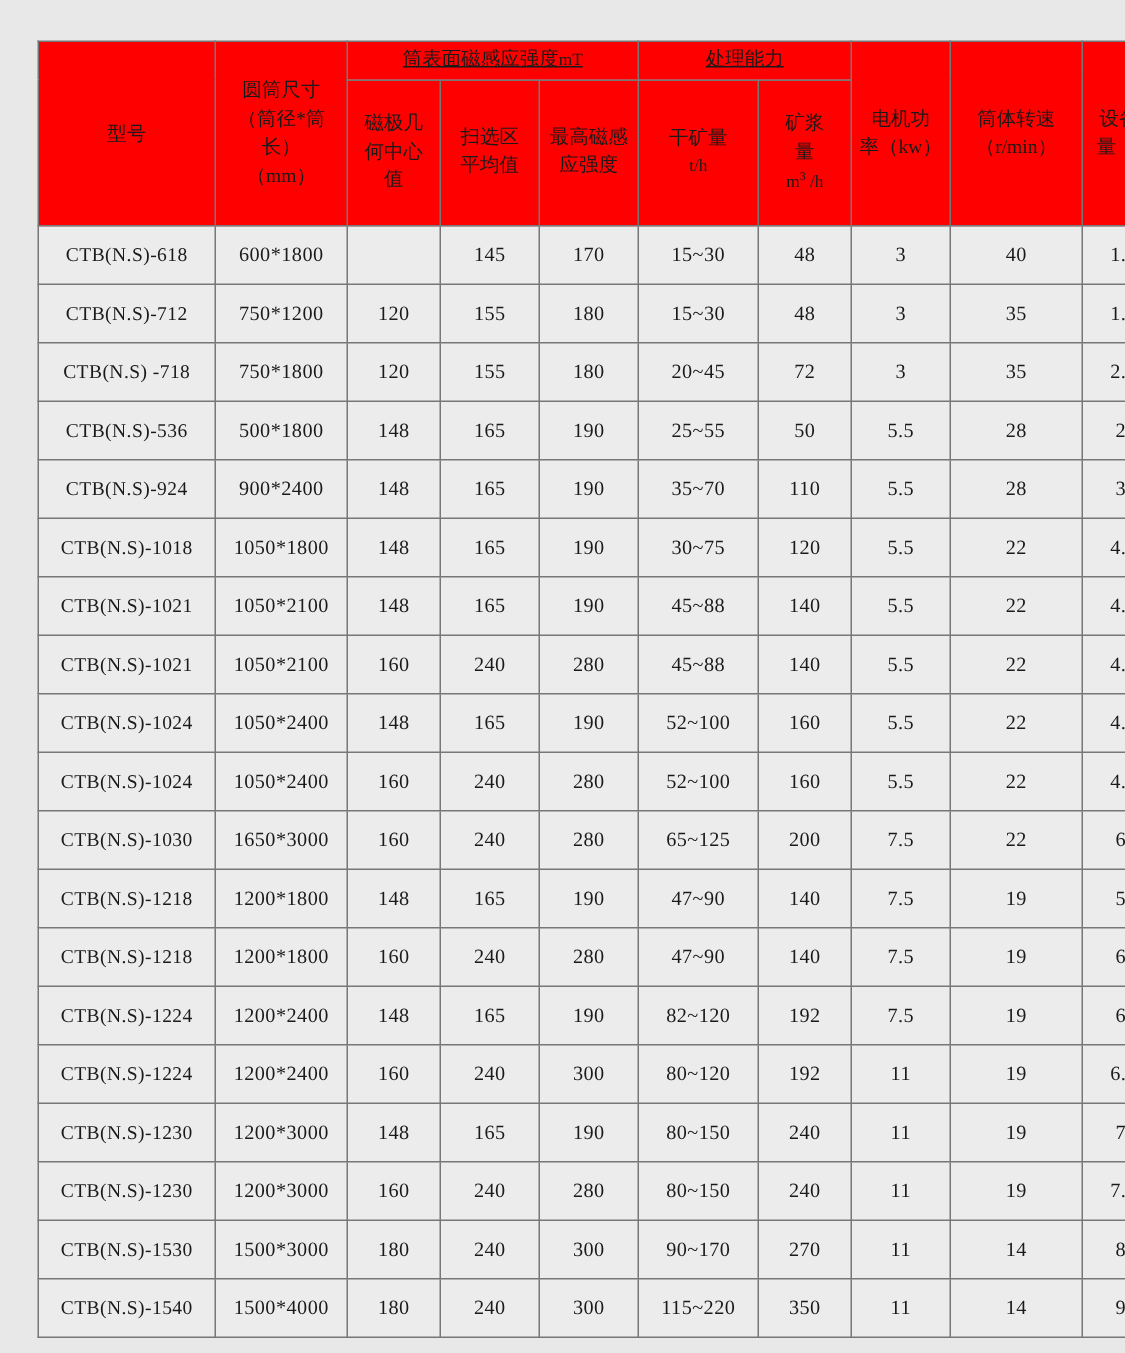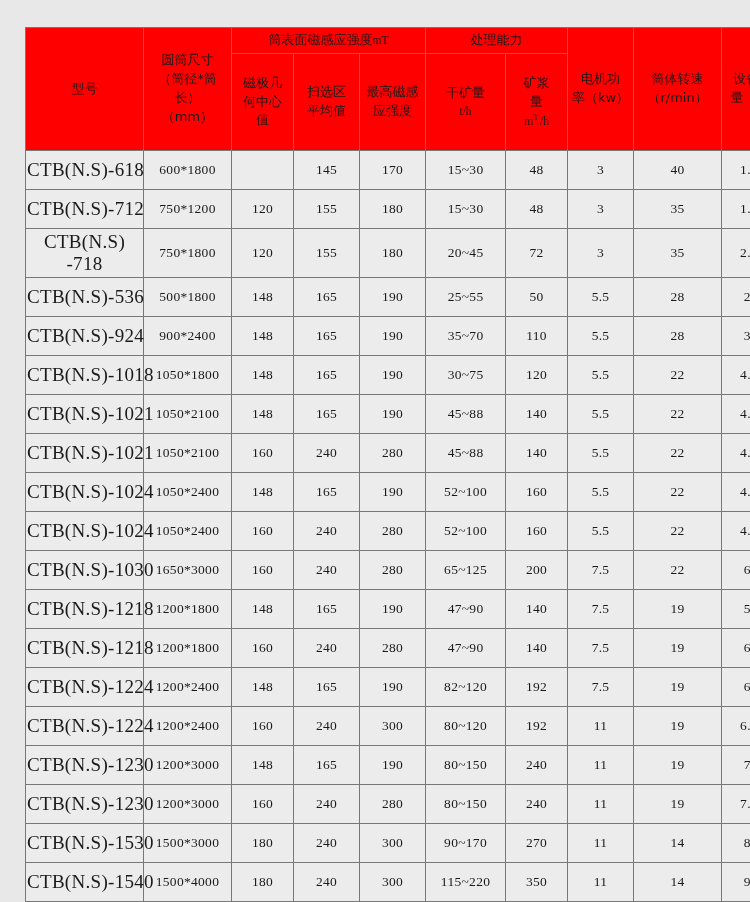--- a/index.html
+++ b/index.html
@@ -39,35 +39,37 @@
     background: #ff0000;
     color: #000000;
     font-family: "DejaVu Sans", "Liberation Sans", sans-serif;
     font-size: 13px;
     line-height: 1.45;
     font-weight: bold;
     border: 1px solid #222;
   }
   thead td.grp {
     height: 17px;
+    text-decoration: underline;
   }
   thead td.tall {
     height: 123px;
+    font-family: Liberation Serif, serif;
   }
   thead td.sub {
     height: 89px;
   }
   tbody td {
     height: 39px;
     font-size: 13.5px;
     letter-spacing: 0.3px;
     background: #ececec;
   }
   tbody td.model {
-    font-size: 19px;
+    font-size: 13px;
   }
   .u {
     font-family: "Liberation Serif", "DejaVu Serif", serif;
     font-weight: normal;
     font-size: 11.5px;
   }
   sup { font-size: 8px; vertical-align: super; }
   #footnote {
     position: absolute;
     left: 27px;

